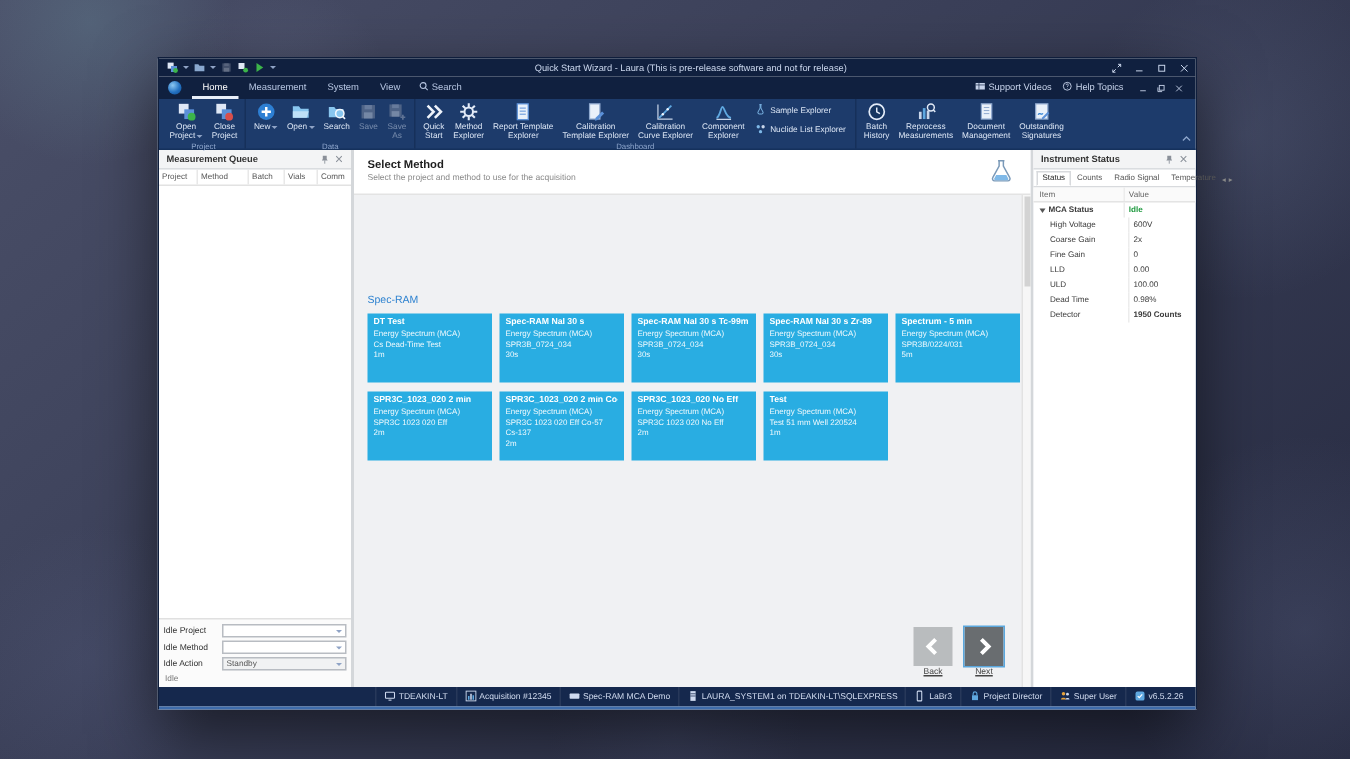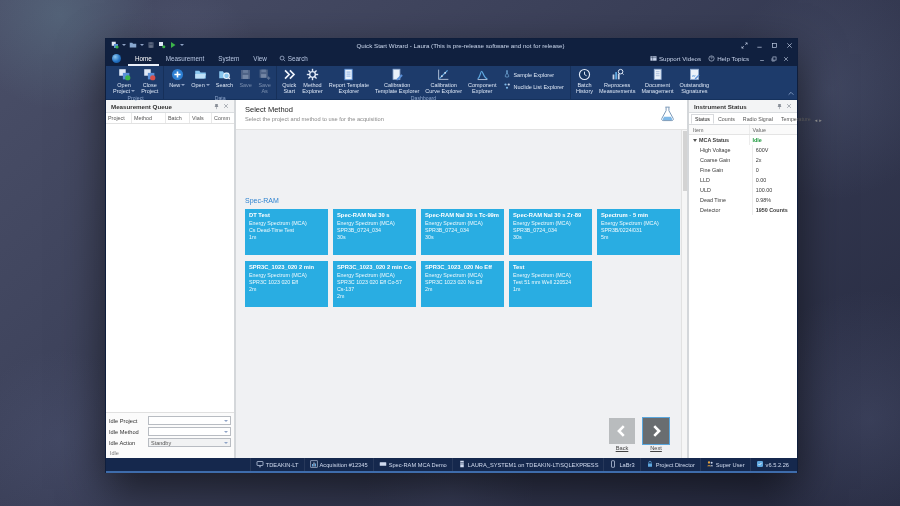--- a/index.html
+++ b/index.html
@@ -67,21 +67,21 @@
   .idlebox { border-top:1px solid #e0e0e0; background:#fbfbfb; padding:2px 3px 1px; flex:0 0 auto; }
   .idlerow { display:flex; align-items:center; height:11px; gap:2px; }
   .idlelabel { width:37px; font-size:5.7px; color:#333; white-space:nowrap; }
   .combo { flex:1; height:9px; background:#fff; border:1px solid #b8bcc2; display:flex; align-items:center; padding:0 2px; font-size:5.5px; color:#555; }
   .combo .val { flex:1; white-space:nowrap; overflow:hidden; }
   .combo.dis { background:#f1f2f3; }
   .idlestatus { font-size:5.5px; color:#777; padding:2px 0 1px 1px; }
   
   .center { flex:1; display:flex; flex-direction:column; min-width:0; border-right:2px solid #d4d7da; }
   .smhead { height:30px; background:#fff; border-bottom:1px solid #e3e3e3; position:relative; padding:5px 0 0 9px; flex:0 0 auto; }
-  .smtitle { font-size:7.5px; font-weight:normal; color:#1d1d1d; }
+  .smtitle { font-size:7.5px; font-weight:bold; color:#1d1d1d; }
   .smsub { font-size:5.7px; color:#8a8a8a; margin-top:2px; }
   .flask { position:absolute; right:11px; top:5px; }
   .smcontent { flex:1; background:#f0f1f3; position:relative; }
   .vscroll { position:absolute; right:0; top:0; bottom:0; width:6px; background:#f6f6f6; border-left:1px solid #e2e2e2; }
   .vthumb { position:absolute; top:1px; left:1px; width:4px; height:60px; background:#d3d3d3; }
   .grouplabel { position:absolute; left:9px; top:67px; font-size:7px; color:#2f83d0; }
   .tilerow { position:absolute; left:9px; display:flex; gap:5px; }
   .tr1 { top:79px; } .tr2 { top:131px; }
   .tile { width:83px; height:46px; background:#29ade2; color:#fff; padding:3px 4px; overflow:hidden; flex:0 0 auto; }
   .tile .tt { font-size:5.8px; font-weight:bold; margin-bottom:2px; white-space:nowrap; overflow:hidden; }

